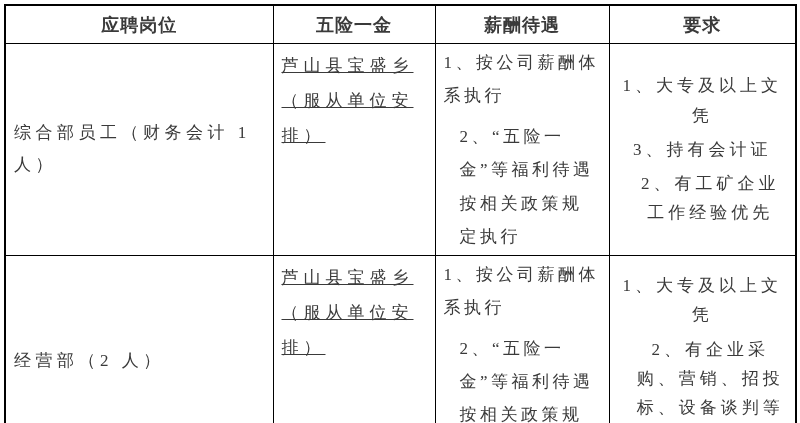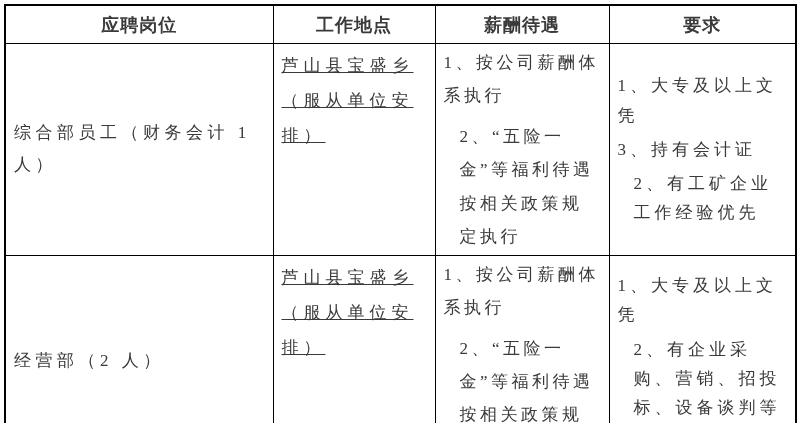--- a/index.html
+++ b/index.html
@@ -59,20 +59,21 @@
   }
   td.cell-salary {
     vertical-align: middle;
     letter-spacing: 3.5px;
     line-height: 1.95;
   }
   td.cell-requirements {
     vertical-align: middle;
     letter-spacing: 4px;
     line-height: 1.72;
+    text-align: center;
   }
   td p {
     margin: 0 0 8px 0;
   }
   td.cell-requirements p {
     margin: 0 0 5px 0;
   }
   td p:last-child {
     margin-bottom: 0;
     margin-left: 16px;
@@ -85,21 +86,21 @@
   <table class="recruit">
     <colgroup>
       <col class="c1">
         <col class="c2">
         <col class="c3">
         <col class="c4">
     </colgroup>
     <thead>
       <tr>
         <th>应聘岗位</th>
-        <th>工作地点</th>
+        <th>五险一金</th>
         <th>薪酬待遇</th>
         <th>要求</th>
       </tr>
     </thead>
     <tbody>
       <tr class="row-1">
         <td class="cell-position">综合部员工（财务会计 1 人）</td>
         <td class="cell-location">芦山县宝盛乡（服从单位安排）</td>
         <td class="cell-salary">
           <p>1、按公司薪酬体系执行</p>

